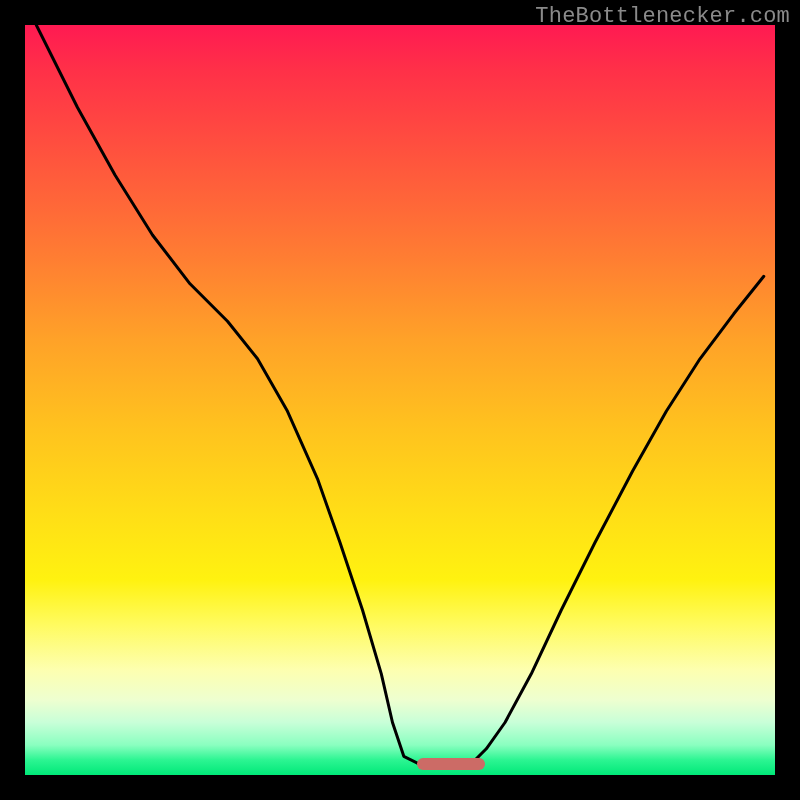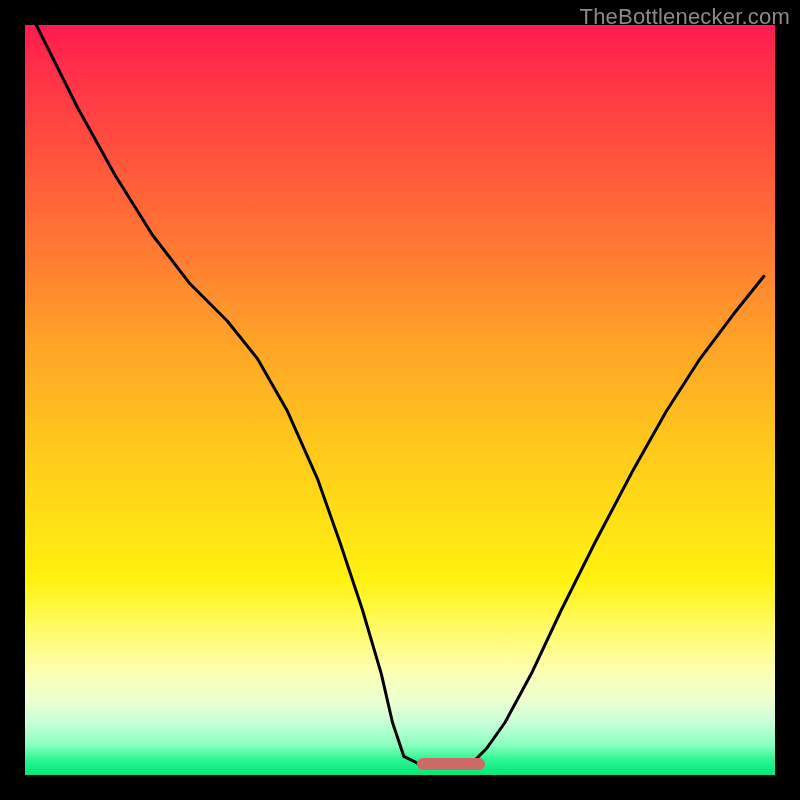--- a/index.html
+++ b/index.html
@@ -59,21 +59,21 @@
   .marker {
     position: absolute;
     background: #cc6b66;
     border-radius: 6px;
   }
   .watermark {
     position: absolute;
     top: 4px;
     right: 10px;
     color: #8a8a8a;
-    font-family: Liberation Sans, sans-serif;
+    font-family: Liberation Mono, monospace;
     font-size: 22px;
     letter-spacing: 0.2px;
   }
 </style>
 </head>
 <body>
 
 <div class="frame">
   <div class="plot">
     <div class="gradient-bg"></div>

